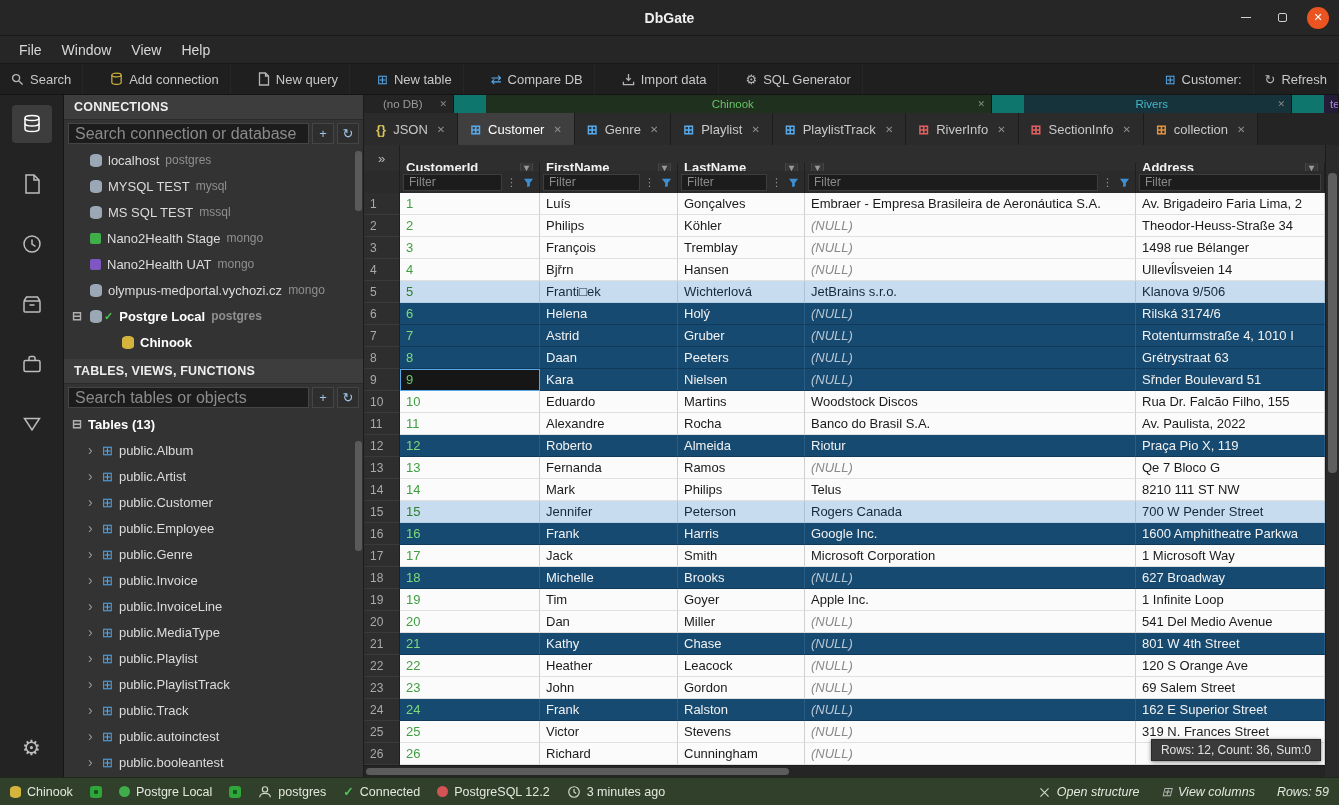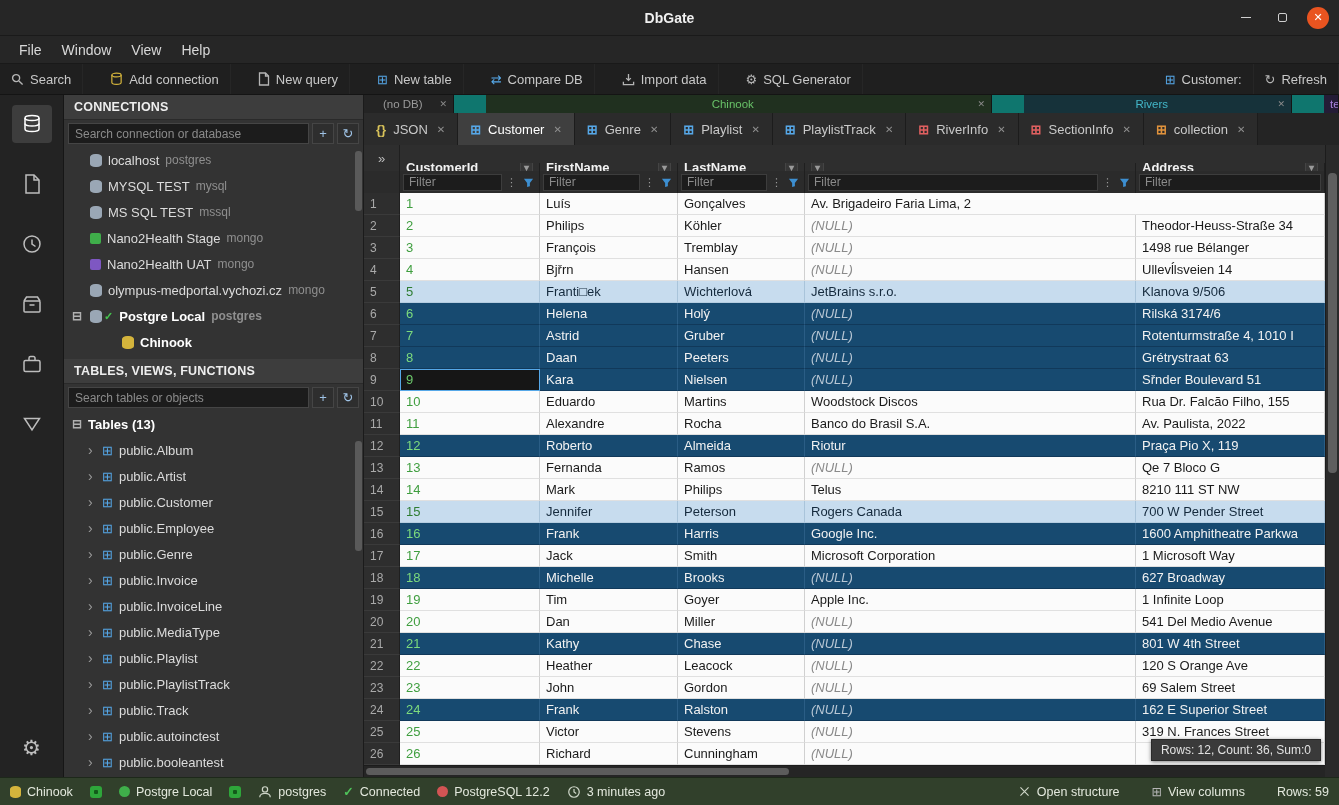--- a/index.html
+++ b/index.html
@@ -35,21 +35,21 @@
   .iconstrip { width:64px; background:#232323; flex:none; display:flex; flex-direction:column; align-items:center; padding:10px 0; gap:22px; border-right:1px solid #161616; }
   .sicon { width:40px; height:38px; display:flex; align-items:center; justify-content:center; border-radius:4px; cursor:pointer; color:#bdbdbd; }
   .sicon.active { background:#3d3d3d; color:#ffffff; }
   .sicon svg { stroke:currentColor; fill:none; stroke-width:1.5; }
   .sicon.bottom { margin-top:auto; font-size:21px; }
 
   
   .leftpanel { width:300px; background:#333333; flex:none; display:flex; flex-direction:column; border-right:1px solid #1b1b1b; min-height:0; }
   .panel-header { height:25px; background:#3d3d3d; display:flex; align-items:center; padding:0 10px; font-weight:bold; font-size:12.5px; color:#eeeeee; border-bottom:1px solid #2a2a2a; flex:none; letter-spacing:.2px; }
   .searchrow { display:flex; align-items:center; gap:3px; padding:3px 4px; flex:none; }
-  .searchrow input { flex:1; height:21px; background:#1c1c1c; border:1px solid #454545; color:#cccccc; font-size:12px; padding:0 6px; font-family:inherit; min-width:0; }
+  .searchrow input { flex:1; height:21px; background:#1c1c1c; border:1px solid #454545; color:#cccccc; font-size:16px; padding:0 6px; font-family:inherit; min-width:0; }
   .searchrow input::placeholder { color:#8b8b8b; }
   .sq-btn { width:22px; height:21px; background:#2e2e2e; border:1px solid #454545; color:#9fc3e6; font-size:13px; display:flex; align-items:center; justify-content:center; cursor:pointer; }
   .tree { position:relative; overflow:hidden; }
   .conn-list { flex:none; height:212px; }
   .obj-list { flex:1; min-height:0; }
   .tree-item { height:26px; display:flex; align-items:center; gap:6px; padding:0 8px 0 24px; font-size:13px; color:#dcdcdc; cursor:pointer; white-space:nowrap; }
   .tree-item .type { color:#8f8f8f; font-size:12px; }
   .tree-item.bold { font-weight:bold; color:#ffffff; }
   .tree-item.child { padding-left:56px; }
   .tree-item .prefix { color:#b0b0b0; font-size:12px; width:12px; margin-left:-16px; }
@@ -119,21 +119,21 @@
 
   .vscroll { position:absolute; top:0; right:0; width:14px; bottom:12px; background:#2a2a2a; border-left:1px solid #1c1c1c; }
   .vthumb { position:absolute; left:2px; right:2px; top:28px; height:300px; background:#5f5f5f; border-radius:4px; }
   .hscroll { position:absolute; left:0; right:14px; bottom:0; height:12px; background:#252525; border-top:1px solid #1c1c1c; }
   .hthumb { position:absolute; top:2px; bottom:2px; left:2px; width:44%; background:#5c5c5c; border-radius:4px; }
   .sel-overlay { position:absolute; right:18px; bottom:16px; background:#3a3a3a; color:#e2e2e2; font-size:12px; padding:3px 9px; border:1px solid #2a2a2a; box-shadow:0 1px 4px rgba(0,0,0,.5); }
 
   
   .statusbar { height:28px; background:#31402b; flex:none; display:flex; align-items:center; padding:0 10px; gap:17px; font-size:12.5px; color:#e3e8dd; border-top:1px solid #1d281a; }
   .sb-item { display:flex; align-items:center; gap:6px; white-space:nowrap; cursor:pointer; }
-  .sb-right { margin-left:auto; display:flex; align-items:center; gap:32px; }
+  .sb-right { margin-left:auto; display:flex; align-items:flex-end; gap:22px;font-style:italic; }
   .led { width:12px; height:12px; border-radius:3px; background:#2ea63a; position:relative; flex:none; }
   .led::after { content:""; position:absolute; left:4px; top:4px; width:4px; height:4px; background:#125a1a; border-radius:1px; }
   .sb-db { width:11px; height:12px; background:#d4b43c; border-radius:5px/3px; flex:none; }
   .sb-circle-green { width:11px; height:11px; border-radius:50%; background:#3fae4a; flex:none; }
   .sb-circle-red { width:11px; height:11px; border-radius:50%; background:#d35454; flex:none; }
   .sb-check { color:#4fc45a; font-weight:bold; }
   .sb-svg { stroke:#cfd6c9; fill:none; stroke-width:1.4; }
 </style>
 </head>
 <body>
@@ -592,20 +592,21 @@
               </div>
           </div>
 
           <div class="gbody">
 
               <div class="grow">
                 <div class="cell rownum">1</div>
                 <div class="cell col-id">1</div>
                 <div class="cell col-first">Luís</div>
                 <div class="cell col-last">Gonçalves</div>
+                <div class="cell col-company">Embraer - Empresa Brasileira de Aeronáutica S.A.</div>
                 <div class="cell col-address">Av. Brigadeiro Faria Lima, 2</div>
               </div>
 
               <div class="grow">
                 <div class="cell rownum">2</div>
                 <div class="cell col-id">2</div>
                 <div class="cell col-first">Philips</div>
                 <div class="cell col-last">Köhler</div>
                 <div class="cell col-company nullv">(NULL)</div>
                 <div class="cell col-address">Theodor-Heuss-Straße 34</div>

